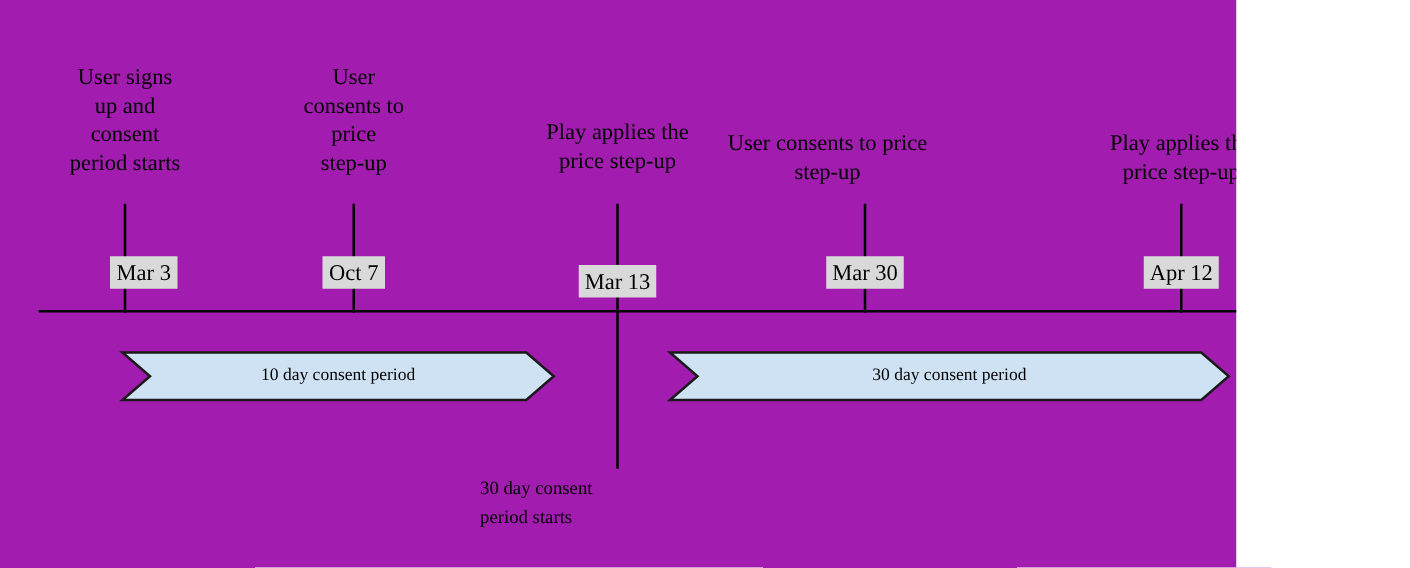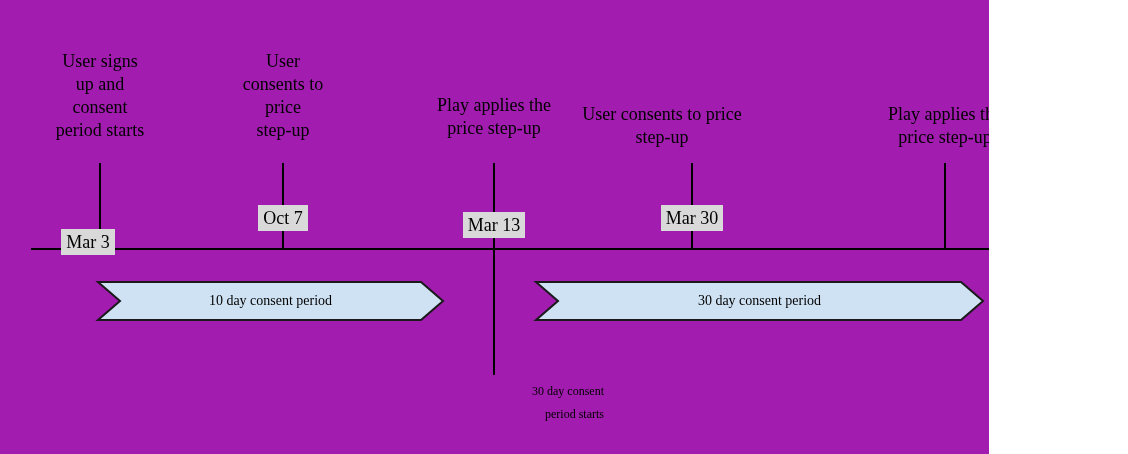--- a/index.html
+++ b/index.html
@@ -74,37 +74,37 @@
     height: 100%;
     display: flex;
     align-items: center;
     justify-content: center;
     font-size: 14px;
     text-align: right;
   }
   .note-below {
     position: absolute;
     width: 220px;
-    text-align: right;
-    font-size: 12px;
+    text-align: left;
+    font-size: 15px;
     line-height: 23px;
     white-space: pre-line;
   }
 </style>
 </head>
 <body>
 
 <div class="canvas">
 
   <div class="event-label" style="left:-10px; top:50px;">User signs
 up and
 consent
 period starts</div>
   <div class="tick" style="left:99px; top:163px; height:87px;"></div>
-  <div class="date-wrap" style="left:18px; top:205px;margin-top:24px;">
+  <div class="date-wrap" style="left:45px; top:205px;">
     <span class="date-badge" title="Mar 3">Mar 3</span>
   </div>
 
   <div class="event-label" style="left:173px; top:50px;text-align:center;">User
 consents to
 price
 step-up</div>
   <div class="tick" style="left:282px; top:163px; height:87px;"></div>
   <div class="date-wrap" style="left:213px; top:205px;">
     <span class="date-badge">Oct 7</span>
@@ -122,20 +122,23 @@
   <div class="event-label" style="left:552px; top:103px;">User consents to price
 step-up</div>
   <div class="tick" style="left:691px; top:163px; height:87px;"></div>
   <div class="date-wrap" style="left:622px; top:205px;">
     <span class="date-badge">Mar 30</span>
   </div>
 
   <div class="event-label" style="left:835px; top:103px;">Play applies the
 price step-up</div>
   <div class="tick" style="left:944px; top:163px; height:87px;"></div>
+  <div class="date-wrap" style="left:875px; top:205px;">
+    <span class="date-badge">Apr 12</span>
+  </div>
 
   <div class="axis"></div>
 
   <div class="ribbon" style="left:98px; width:345px;">
     <svg width="345" height="38" viewBox="0 0 345 38">
       <polygon points="0,0 323,0 345,19 323,38 0,38 22,19" fill="#cfe2f3" stroke="#1a1a1a"></polygon>
     </svg>
     <div class="ribbon-label">10 day consent period</div>
   </div>
 

